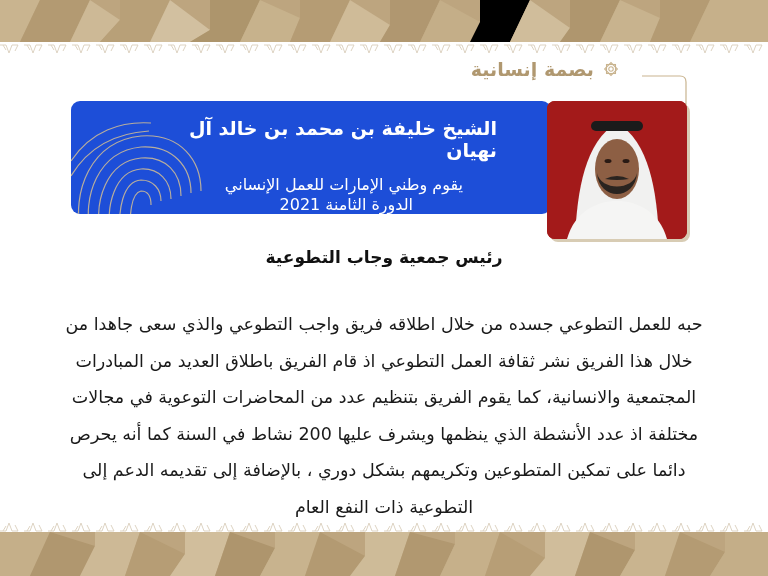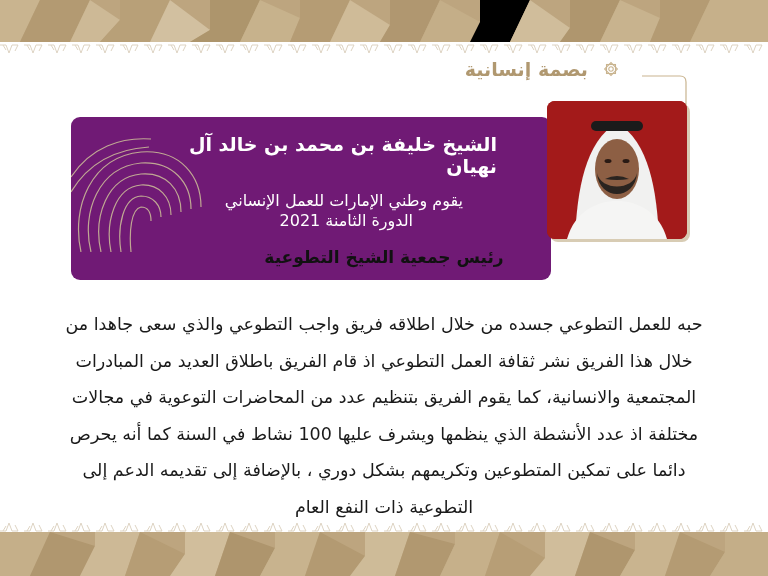--- a/index.html
+++ b/index.html
@@ -16,36 +16,36 @@
   .band-top { top: 0; height: 42px; }
   .band-bottom { top: 532px; height: 44px; }
   .lace {
     position: absolute; left: 0; width: 768px; height: 14px; overflow: hidden;
   }
   .lace-top { top: 42px; }
   .lace-bottom { top: 518px; }
 
   .brand {
     position: absolute; top: 58px; right: 148px;
-    display: flex; align-items: center; gap: 14px;
+    display: flex; align-items: center; gap: 8px;
     direction: rtl;
     text-align: center;
   }
   .brand-text {
     font-family: "DejaVu Sans", sans-serif;
     font-weight: bold; font-size: 19px; color: #b09870;
   }
   .brand-icon { width: 18px; height: 18px; }
   .connector {
     position: absolute; top: 72px; left: 642px; width: 48px; height: 34px;
   }
 
   .info-panel {
-    position: absolute; left: 71px; top: 117px; width: 480px; height: 163px;
-    background: #701a75; border-radius: 9px; overflow: hidden;
+    position: absolute; left: 71px; top: 101px; width: 480px; height: 113px;
+    background: #1d4ed8; border-radius: 9px; overflow: hidden;
   }
   .fingerprint { position: absolute; left: 0; top: 0; }
   .info-text {
     position: absolute; left: 0; right: 0; top: 0; bottom: 0;
     direction: rtl; text-align: center;
     padding-right: 40px; padding-left: 80px;
     box-sizing: border-box;
   }
   .name {
     margin-top: 16px; font-size: 19px; font-weight: bold; color: #ffffff;
@@ -163,27 +163,27 @@
 
     <path d="M58,78 Q70,72 82,78 Q70,80 58,78 Z" fill="#2a2420"></path>
 
     <ellipse cx="61" cy="60" rx="3.5" ry="2" fill="#2a1a14"></ellipse>
     <ellipse cx="79" cy="60" rx="3.5" ry="2" fill="#2a1a14"></ellipse>
 
     <path d="M20,138 C28,110 50,100 70,100 C90,100 112,110 120,138 Z" fill="#f5f5f4"></path>
   </svg>
 </div>
 
-<div class="role">رئيس جمعية الشيخ التطوعية</div>
+<div class="role">رئيس جمعية وجاب التطوعية</div>
 
 <div class="bio">
   <span>حبه للعمل التطوعي جسده من خلال اطلاقه فريق واجب التطوعي والذي سعى جاهدا من</span>
   <span>خلال هذا الفريق نشر ثقافة العمل التطوعي اذ قام الفريق باطلاق العديد من المبادرات</span>
   <span>المجتمعية والانسانية، كما يقوم الفريق بتنظيم عدد من المحاضرات التوعوية في مجالات</span>
-  <span>مختلفة اذ عدد الأنشطة الذي ينظمها ويشرف عليها 100 نشاط في السنة كما أنه يحرص</span>
+  <span>مختلفة اذ عدد الأنشطة الذي ينظمها ويشرف عليها 200 نشاط في السنة كما أنه يحرص</span>
   <span>دائما على تمكين المتطوعين وتكريمهم بشكل دوري ، بالإضافة إلى تقديمه الدعم إلى</span>
   <span>التطوعية ذات النفع العام</span>
 </div>
 
 <div class="lace lace-bottom">
   <svg width="768" height="14" viewBox="0 0 768 14">
     <defs>
       <pattern id="laceB" width="24" height="14" patternUnits="userSpaceOnUse">
         <path d="M0,12 L6,12 L9,4 L12,12 L18,12 L15,6 M3,12 L6,7" stroke="#ddd3c2" stroke-width="1" fill="none"></path>
       </pattern>

